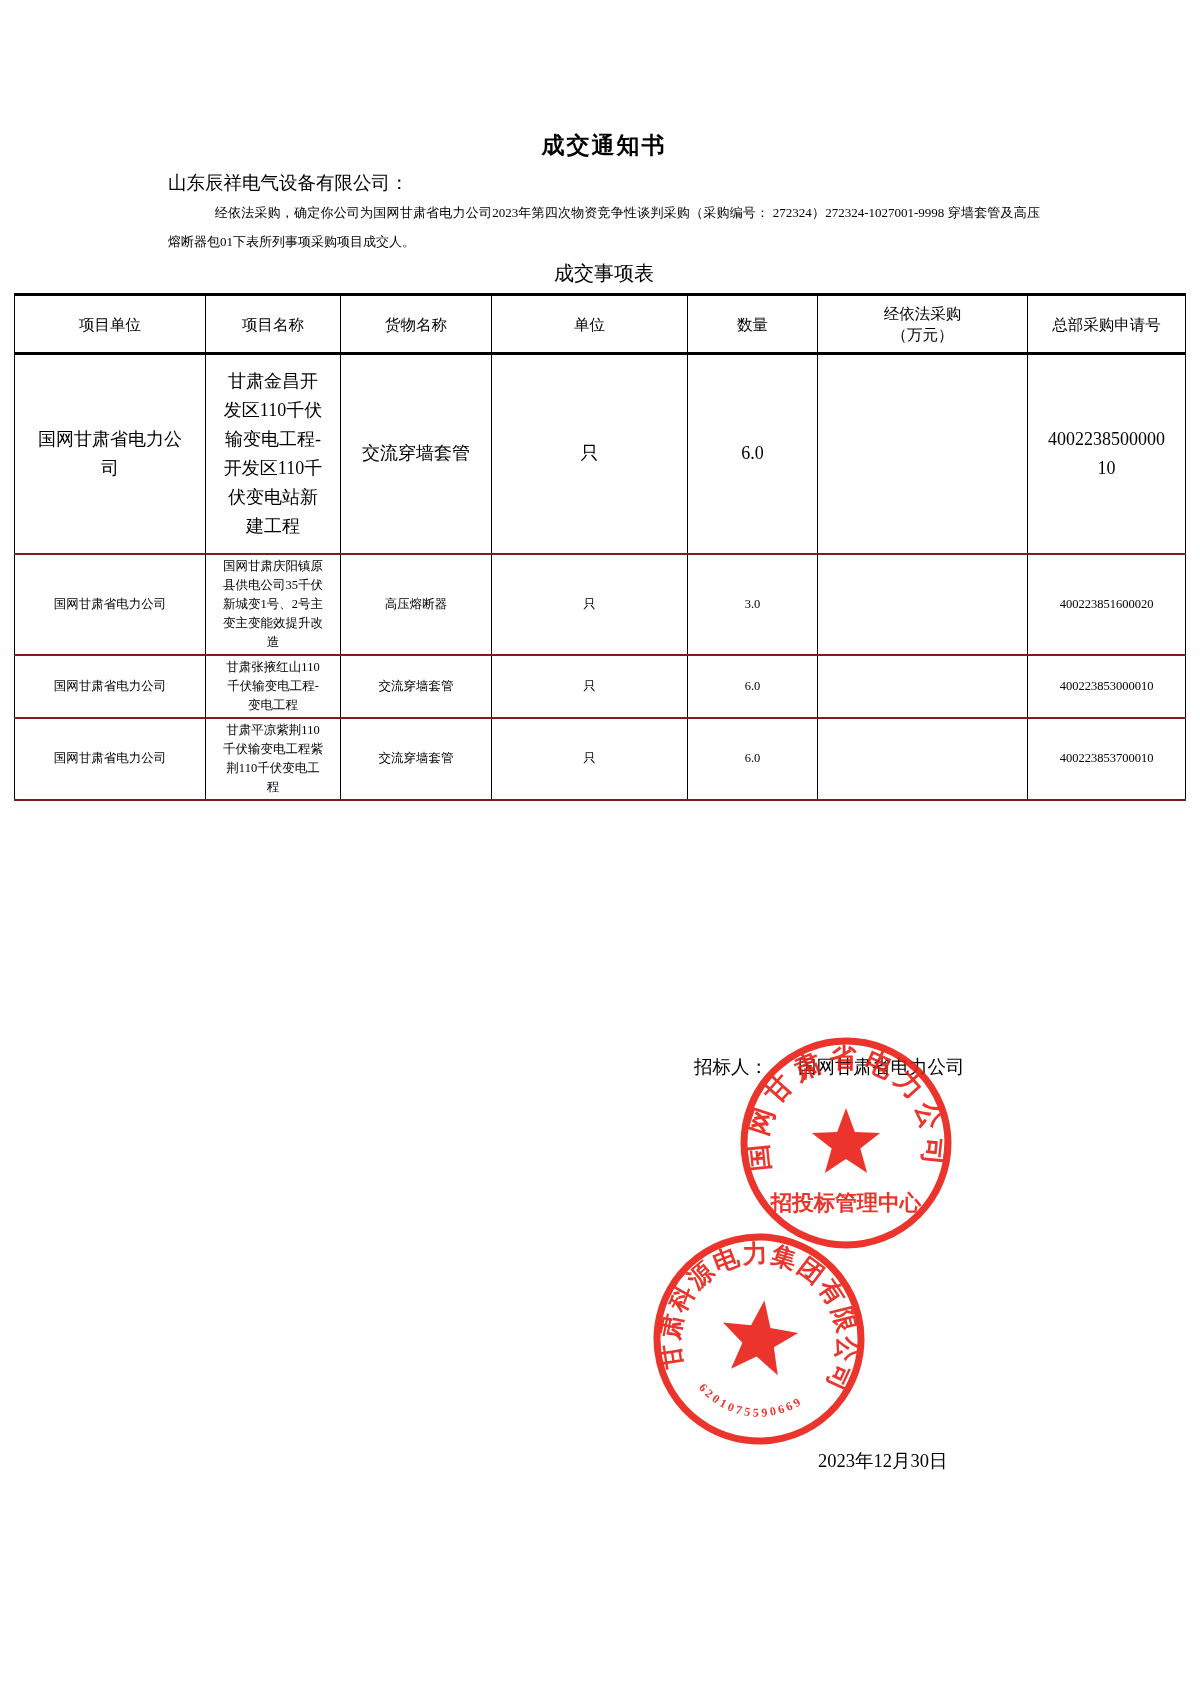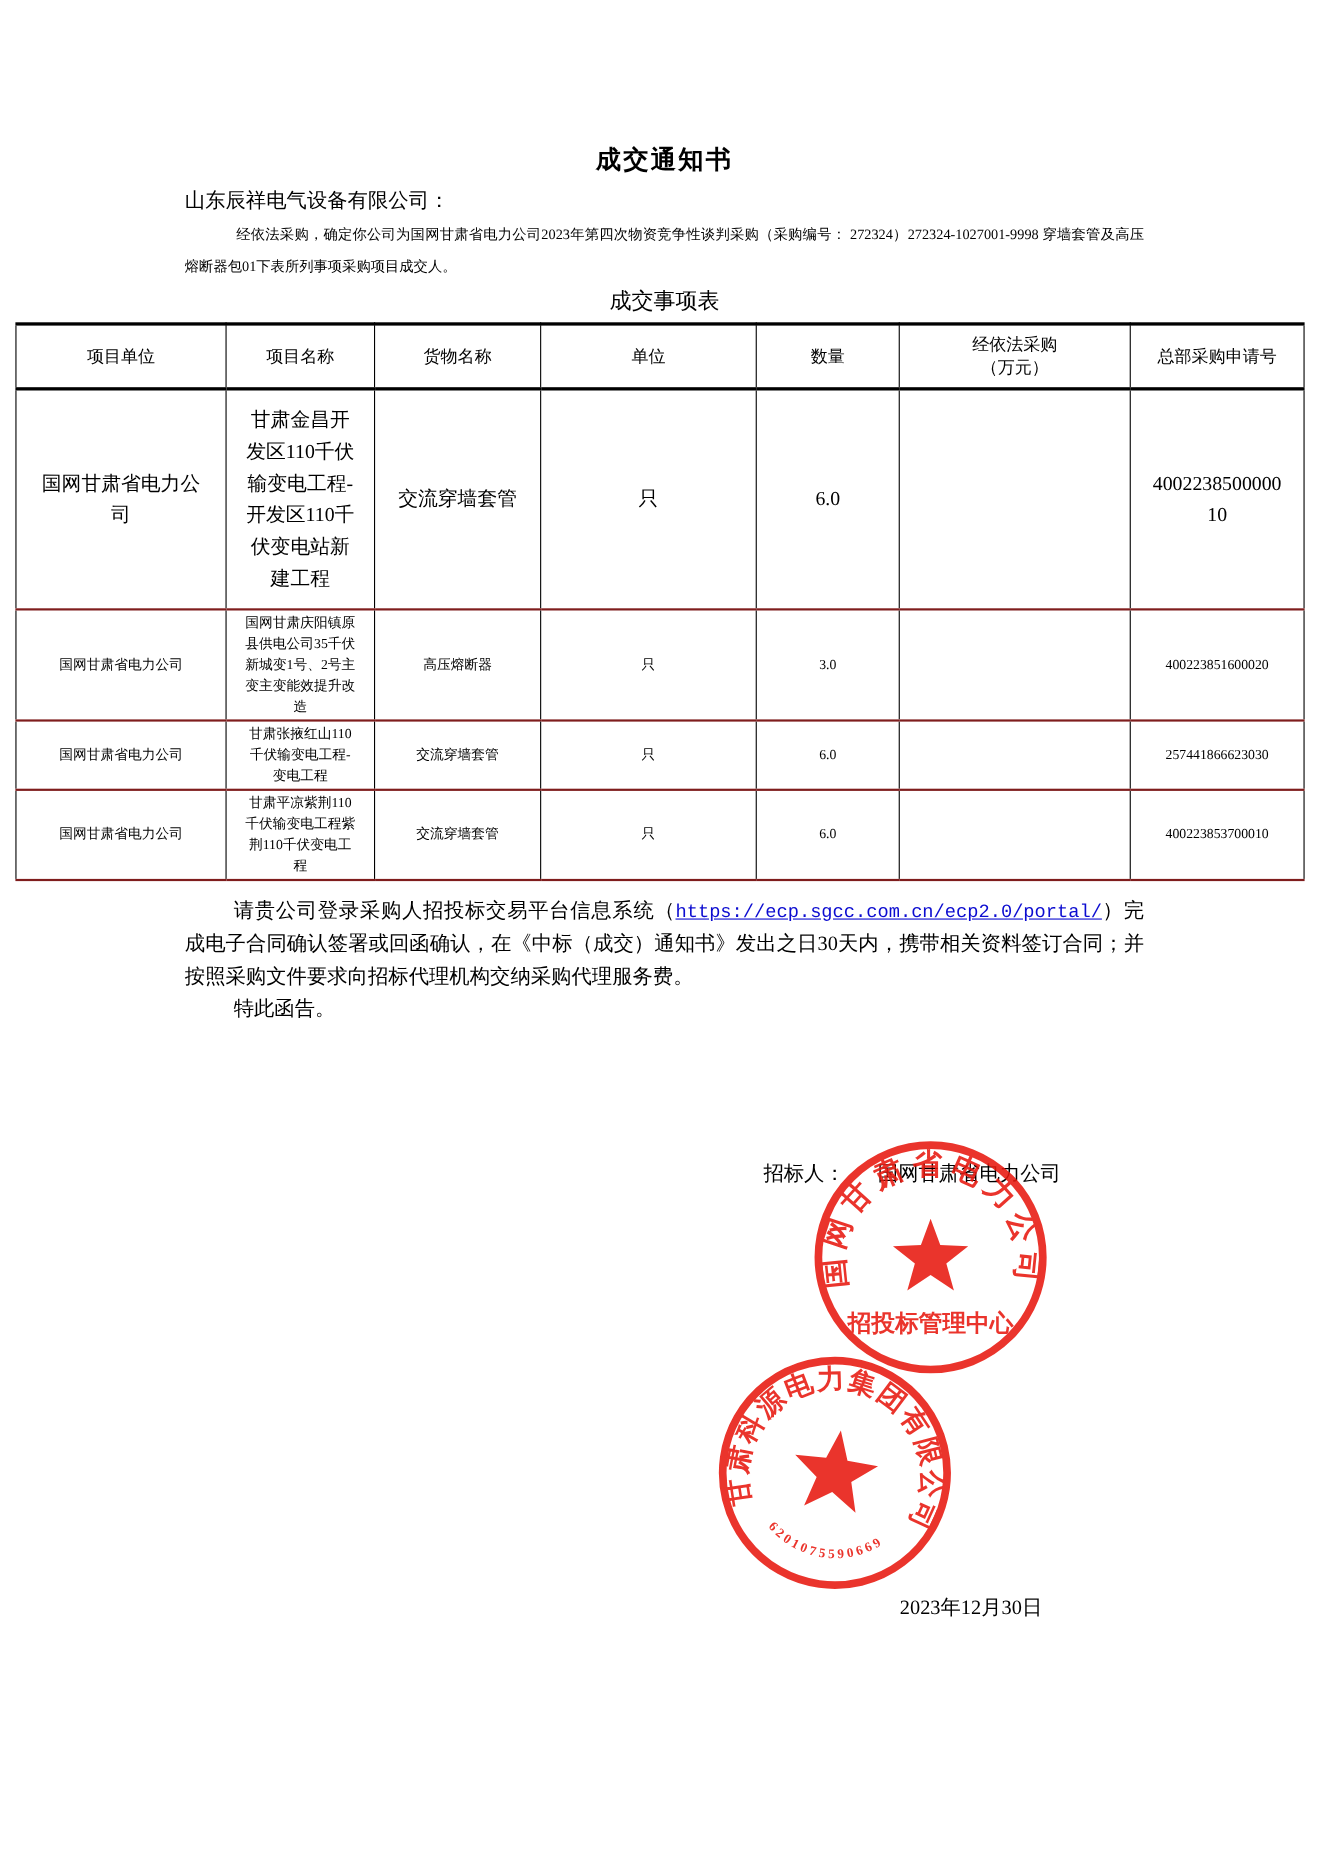--- a/index.html
+++ b/index.html
@@ -108,38 +108,34 @@
         <td></td>
         <td>400223851600020</td>
       </tr>
       <tr class="row-small row-3">
         <td>国网甘肃省电力公司</td>
         <td>甘肃张掖红山110千伏输变电工程-变电工程</td>
         <td>交流穿墙套管</td>
         <td>只</td>
         <td>6.0</td>
         <td></td>
-        <td>257441866623030</td>
+        <td>400223853000010</td>
       </tr>
       <tr class="row-small row-4">
         <td>国网甘肃省电力公司</td>
         <td>甘肃平凉紫荆110千伏输变电工程紫荆110千伏变电工程</td>
         <td>交流穿墙套管</td>
         <td>只</td>
         <td>6.0</td>
         <td></td>
         <td>400223853700010</td>
       </tr>
     </tbody>
   </table>
 
-  <div class="doc-bottom">
-    <p class="closing"><span>请贵公司登录采购人招投标交易平台信息系统（</span><a href="#">https://ecp.sgcc.com.cn/ecp2.0/portal/</a><span>）完成电子合同确认签署或回函确认，在《中标（成交）通知书》发出之日30天内，携带相关资料签订合同；并按照采购文件要求向招标代理机构交纳采购代理服务费。</span></p>
-    <p class="final-line">特此函告。</p>
-  </div>
 
   <div class="sig sig-bidder">
     <span>招标人：</span><span class="gap"></span><span>国网甘肃省电力公司</span>
   </div>
 
 
   <div class="sig sig-date">2023年12月30日</div>
 
   <svg class="stamp stamp-1" width="222" height="222" viewBox="0 0 222 222">
     <defs>

